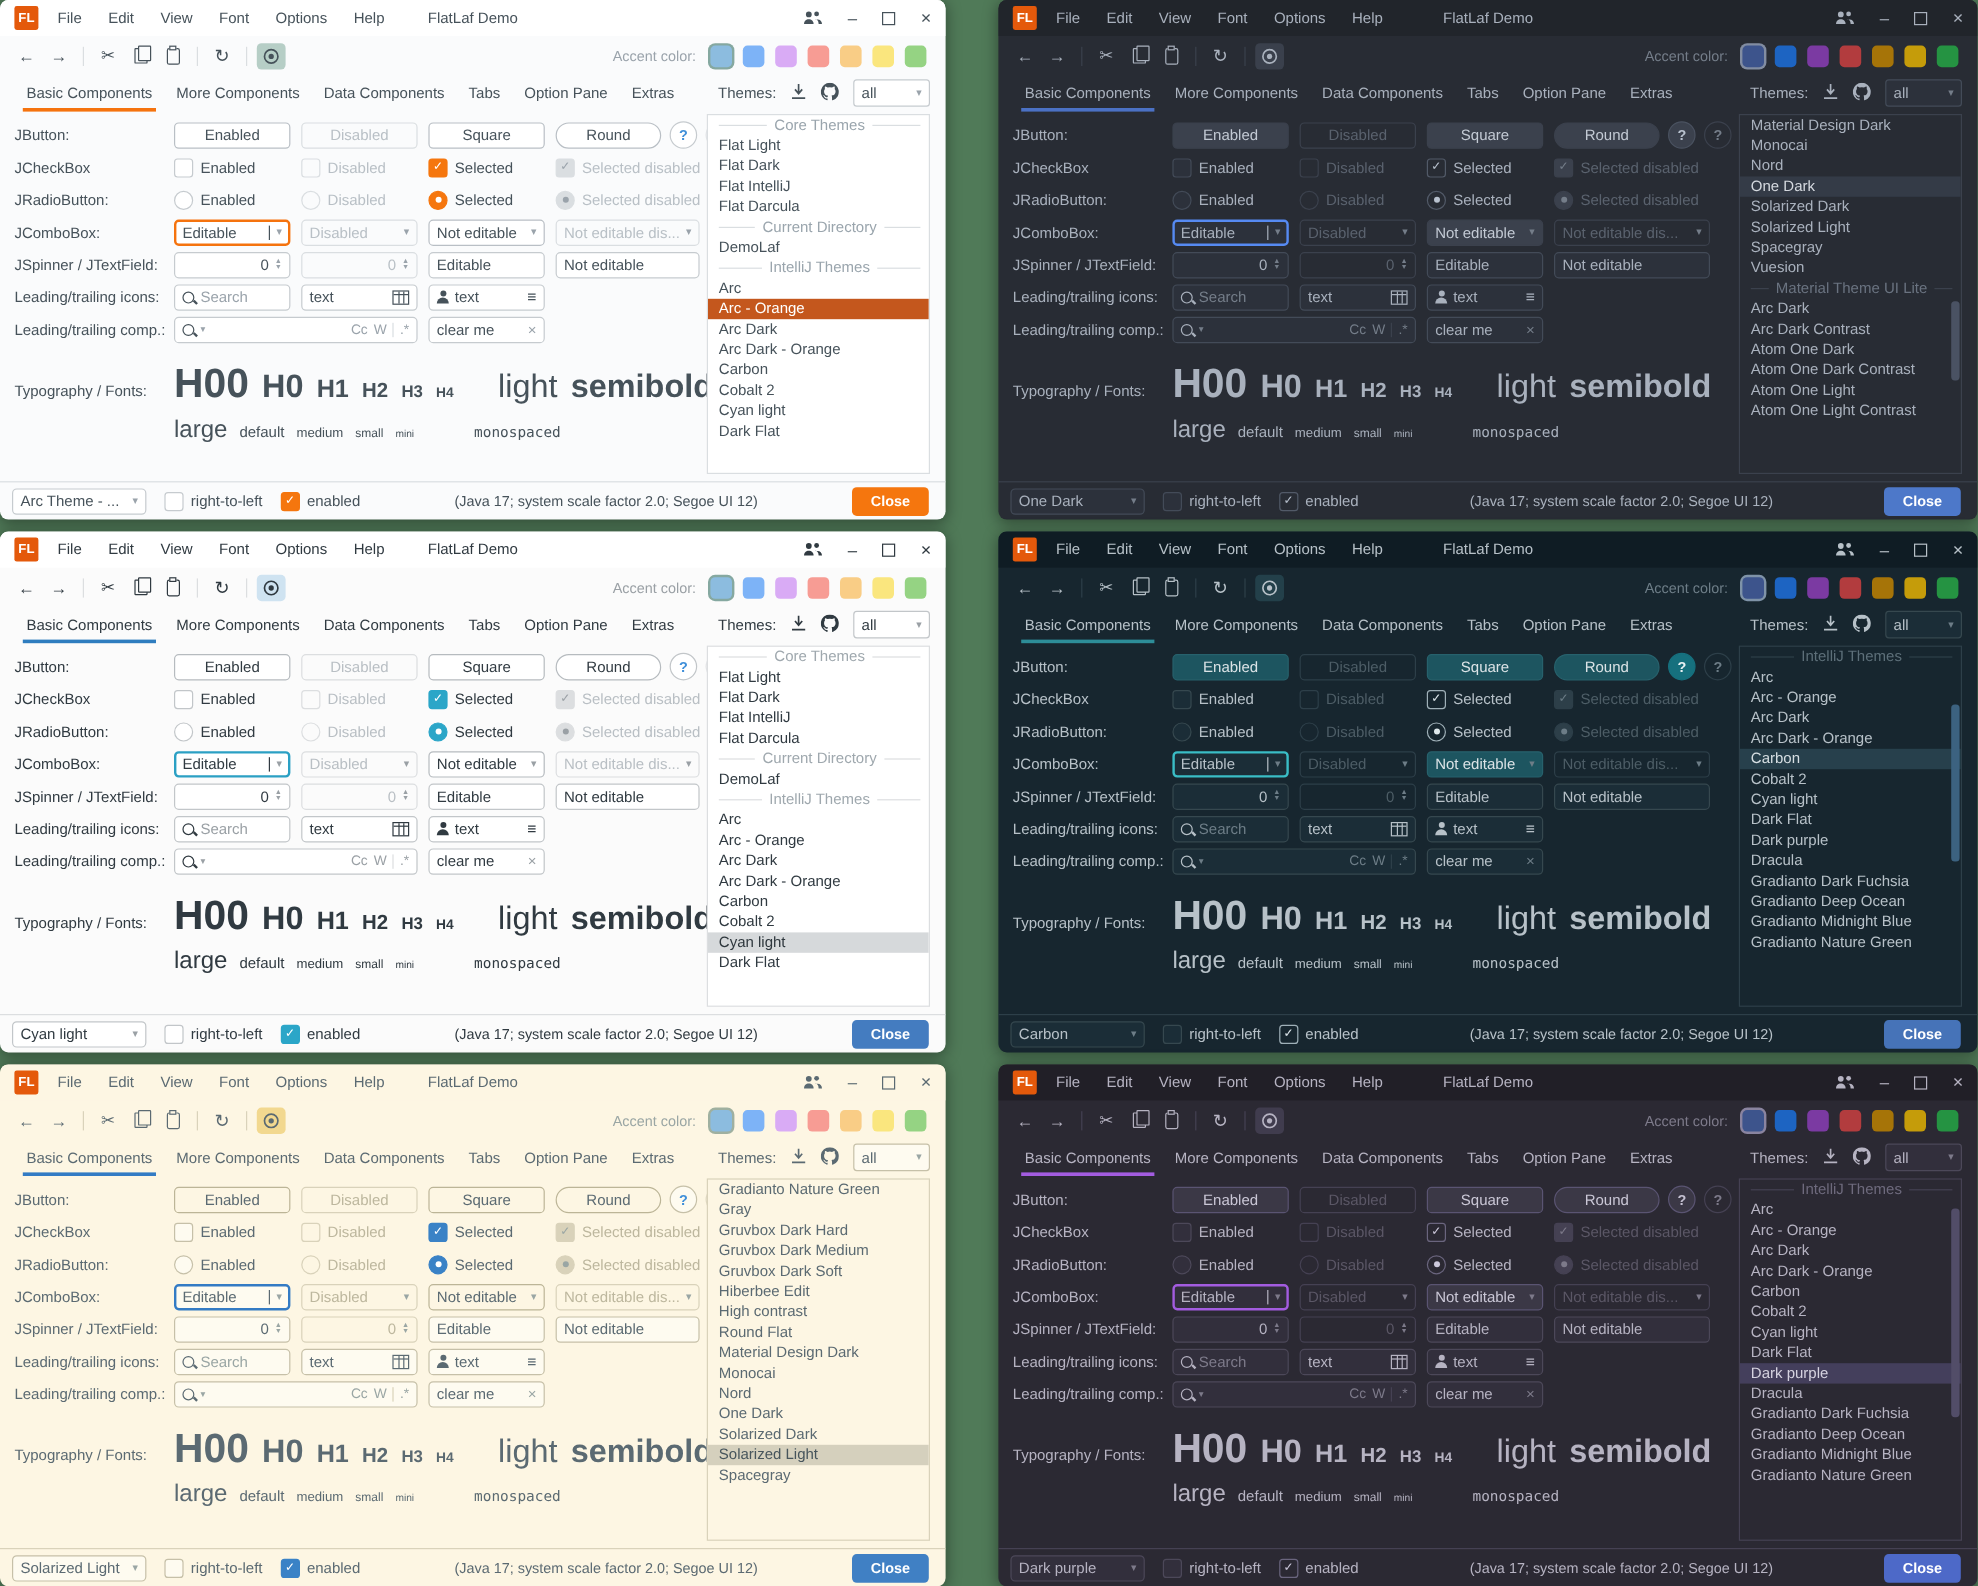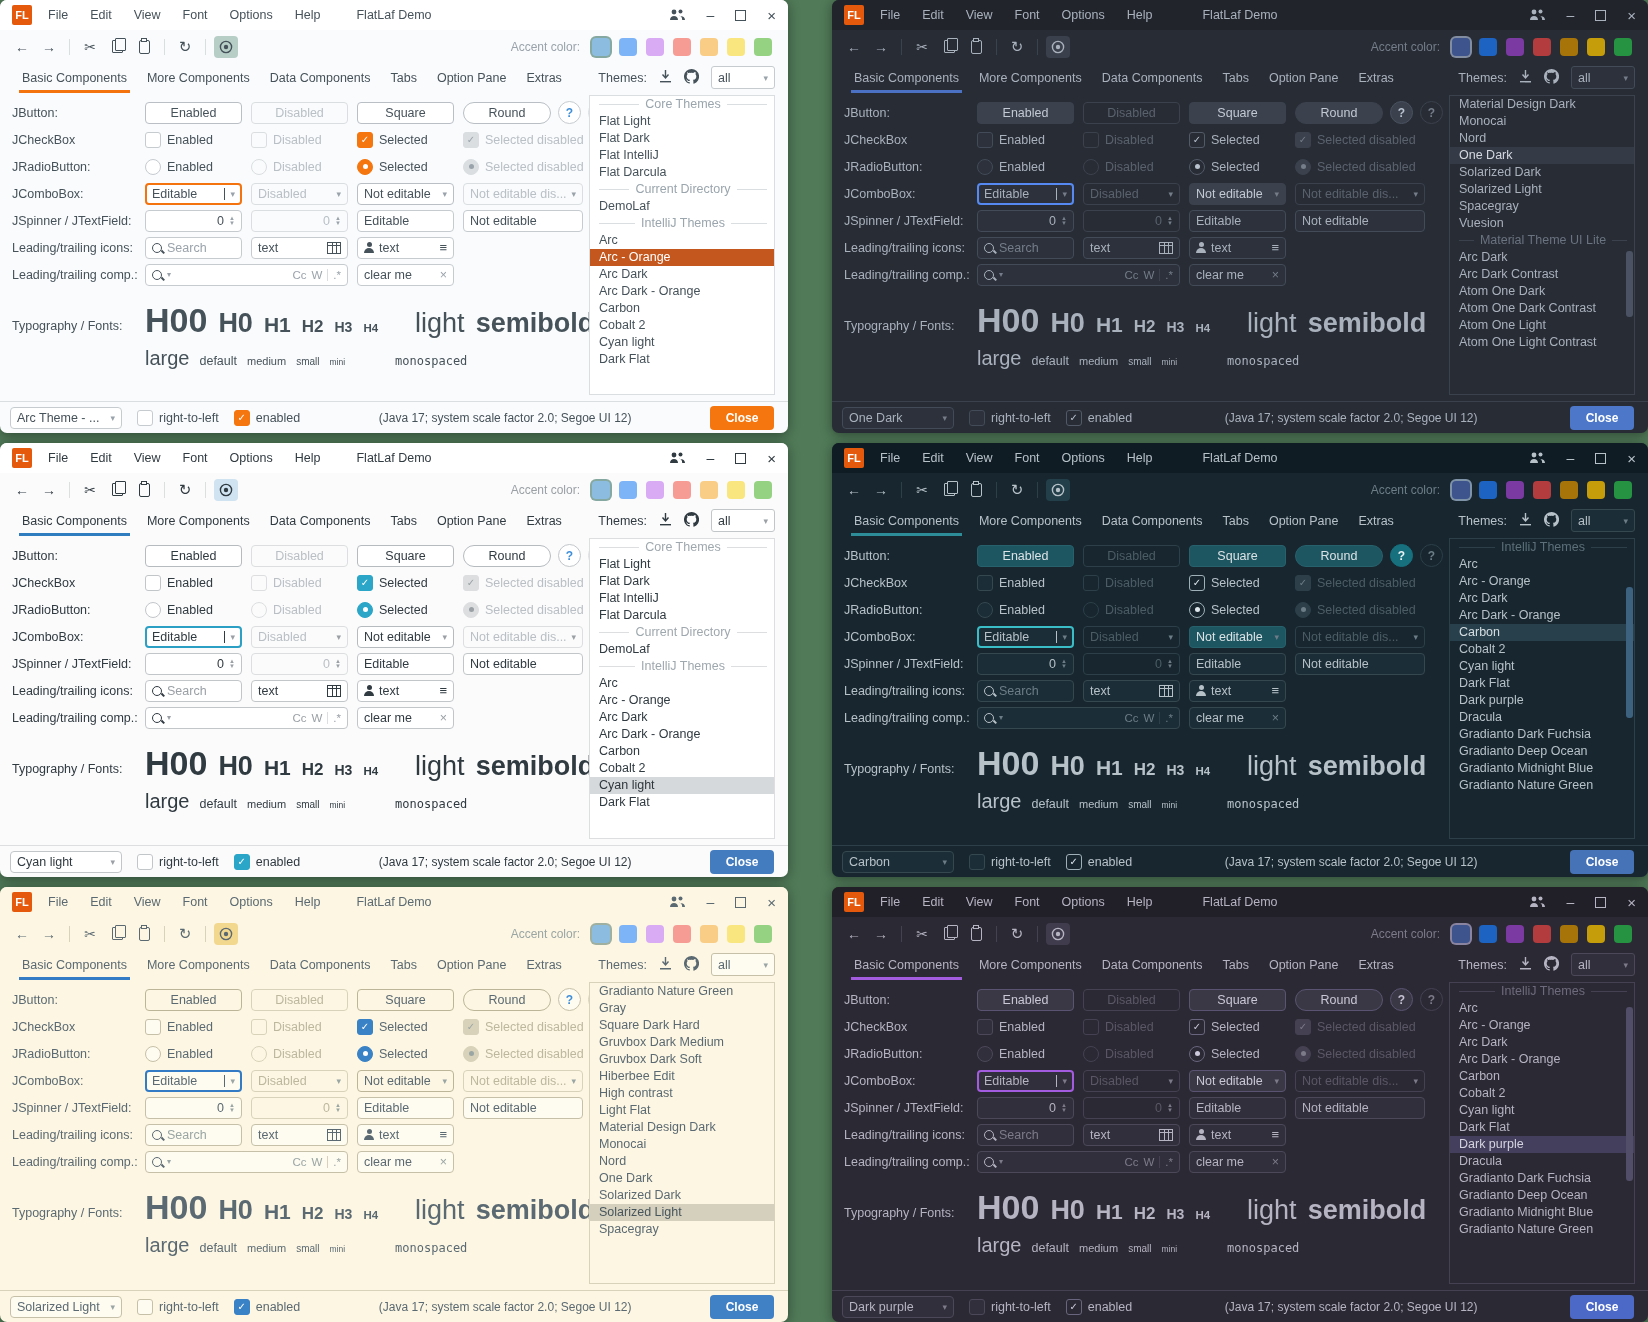--- a/index.html
+++ b/index.html
@@ -1714,26 +1714,26 @@
             <span class="tmono">monospaced</span>
           </span>
         </span>
       </div>
     </div>
 
     <div class="themelist">
 
     <div class="trow">Gradianto Nature Green</div>
         <div class="trow">Gray</div>
-        <div class="trow">Square Dark Hard</div>
+        <div class="trow">Gruvbox Dark Hard</div>
         <div class="trow">Gruvbox Dark Medium</div>
         <div class="trow">Gruvbox Dark Soft</div>
         <div class="trow">Hiberbee Edit</div>
         <div class="trow">High contrast</div>
-        <div class="trow">Light Flat</div>
+        <div class="trow">Round Flat</div>
         <div class="trow">Material Design Dark</div>
         <div class="trow">Monocai</div>
         <div class="trow">Nord</div>
         <div class="trow">One Dark</div>
         <div class="trow">Solarized Dark</div>
         <div class="trow sel">Solarized Light</div>
         <div class="trow">Spacegray</div>
       </div>
   </div>
 

